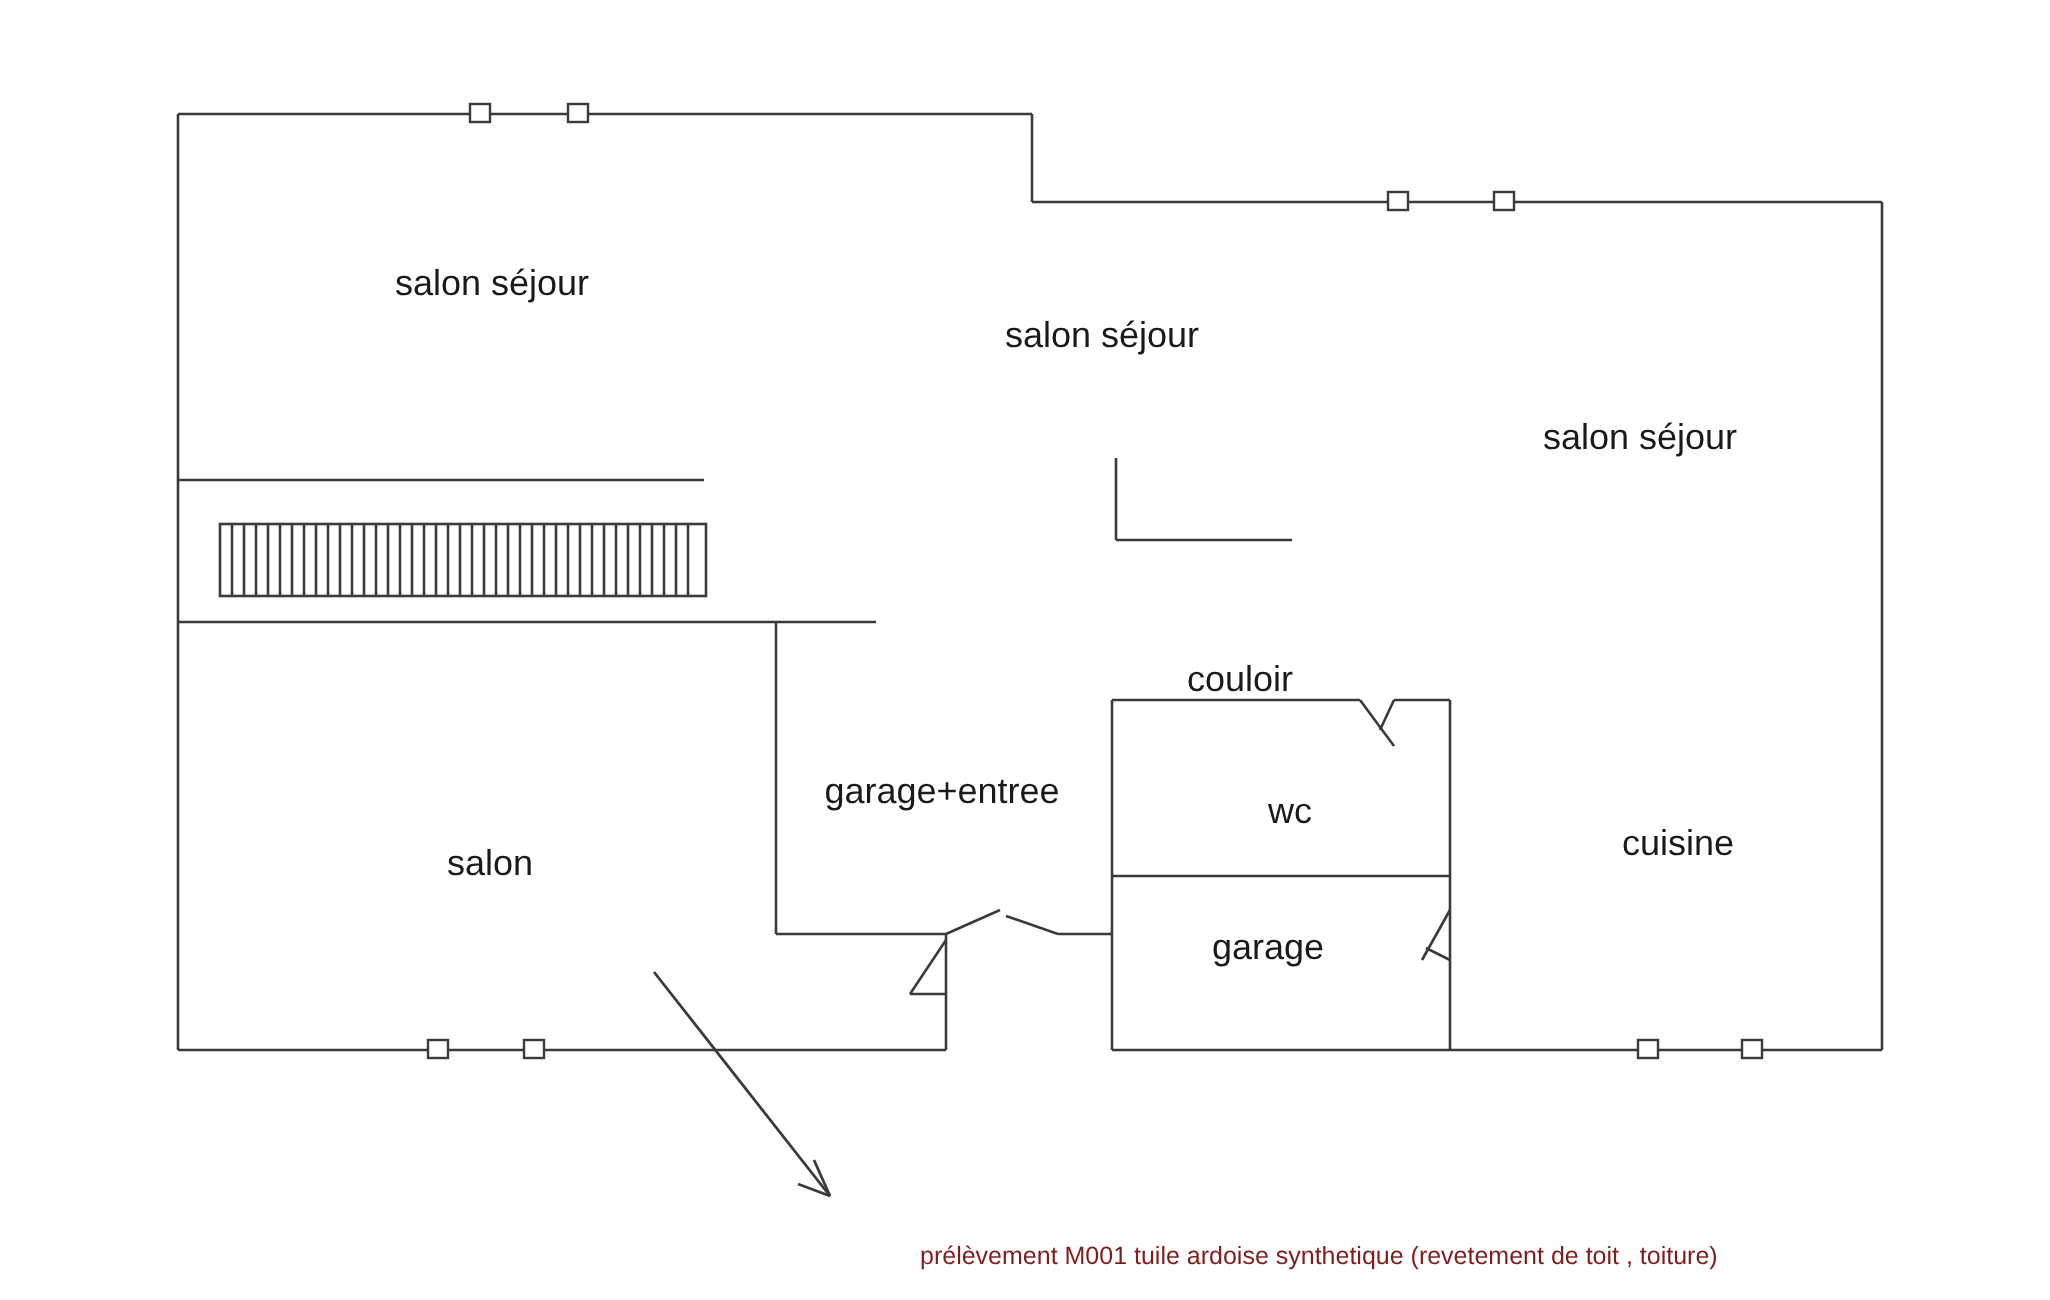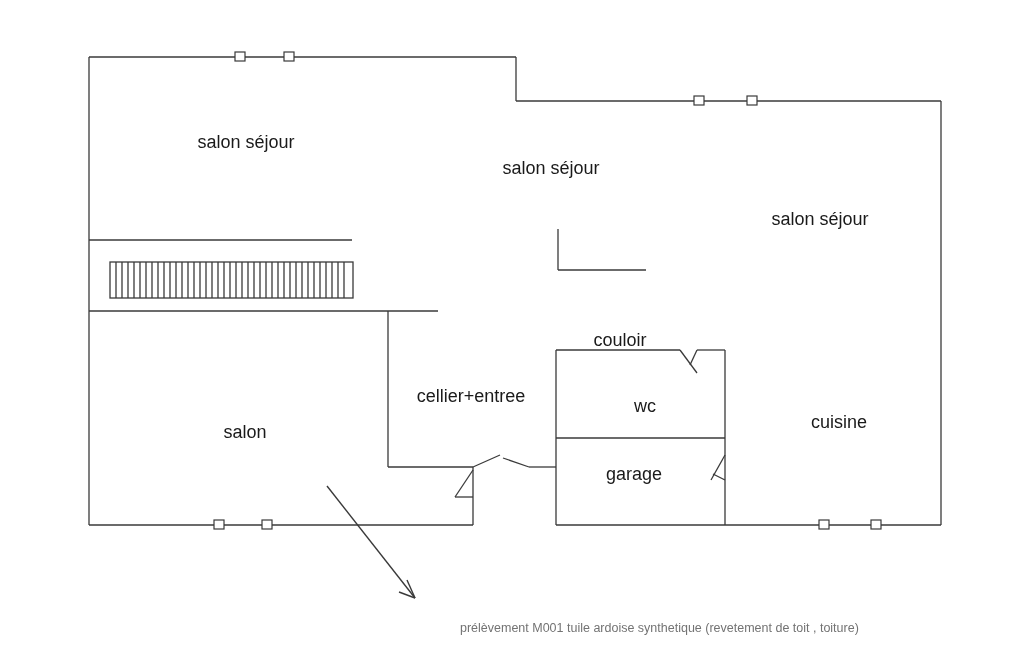--- a/index.html
+++ b/index.html
@@ -41,21 +41,21 @@
   }
   .room-label {
     position: absolute;
     color: #1a1a1a;
     font-size: 18px;
     white-space: nowrap;
     transform: translate(-50%, -50%);
   }
   .caption {
     position: absolute;
-    color: #737373;
+    color: #7f1d1d;
     font-size: 12.5px;
     white-space: nowrap;
   }
 </style>
 </head>
 <body>
 
 <div id="floorplan-root">
 
 
@@ -162,21 +162,21 @@
         <path d="M 415 598 L 399 592" stroke-width="1.4"></path>
       </g>
 
     </g>
   </svg>
 
   <div class="room-label" style="left:246px; top:142px;">salon séjour</div>
   <div class="room-label" style="left:551px; top:168px;">salon séjour</div>
   <div class="room-label" style="left:820px; top:219px;">salon séjour</div>
   <div class="room-label" style="left:620px; top:312px;margin-top:28px;">couloir</div>
-  <div class="room-label" style="left:471px; top:396px;">cellier+entree</div>
+  <div class="room-label" style="left:471px; top:396px;">garage+entree</div>
   <div class="room-label" style="left:645px; top:406px;">wc</div>
   <div class="room-label" style="left:839px; top:422px;text-align:center;">cuisine</div>
   <div class="room-label" style="left:634px; top:474px;">garage</div>
   <div class="room-label" style="left:245px; top:432px;">salon</div>
 
   <div class="caption" style="left:460px; top:621px;">prélèvement M001 tuile ardoise synthetique (revetement de toit , toiture)</div>
 
 </div>
 
 </body></html>

